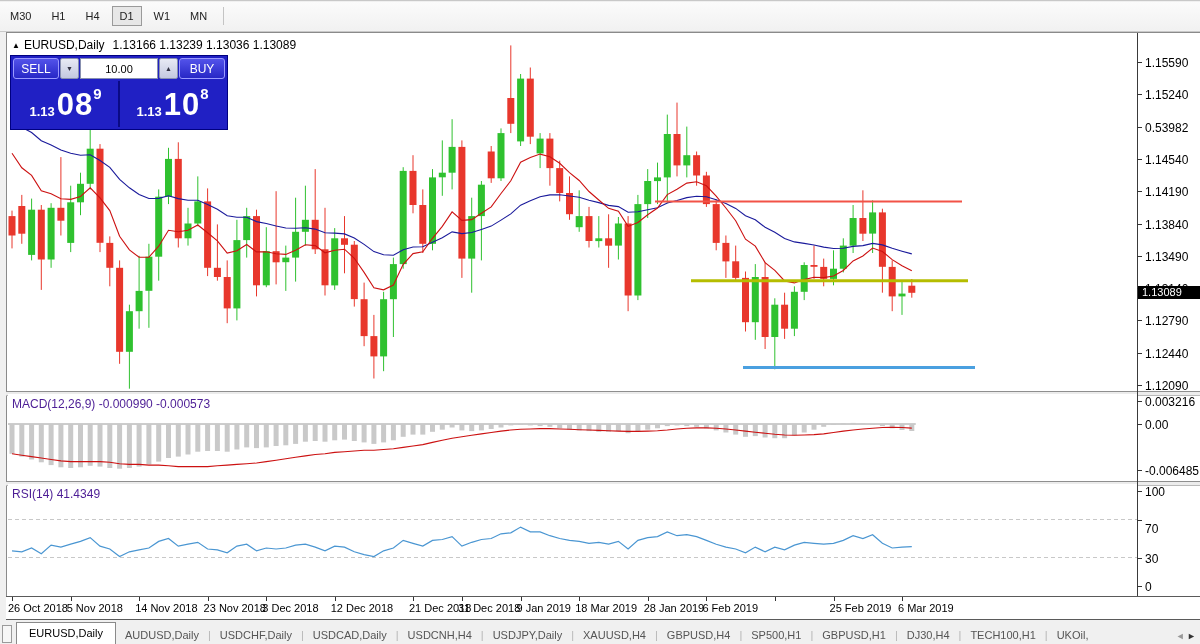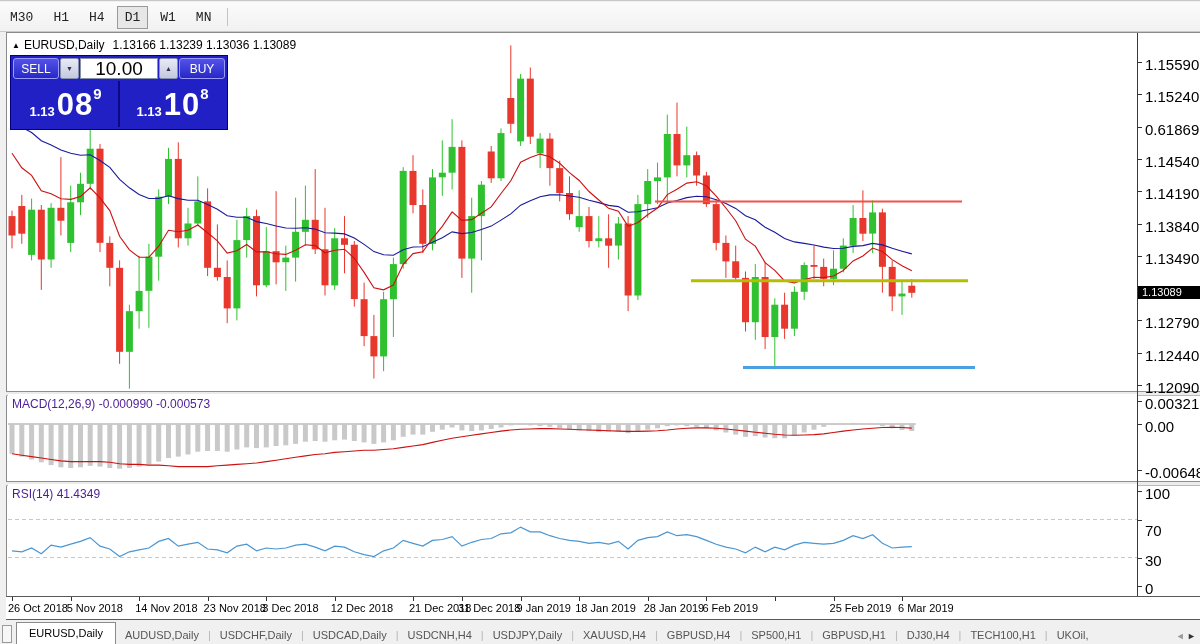--- a/index.html
+++ b/index.html
@@ -3,57 +3,57 @@
 <meta charset="utf-8">
 <style>
   html,body{margin:0;padding:0;}
   body{width:1200px;height:644px;overflow:hidden;background:#f0f0f0;
        font-family:"Liberation Sans",sans-serif;}
   #root{position:relative;width:1200px;height:644px;background:#f0f0f0;border-top:1px solid #c8c8c8;}
 
   
   #toolbar{position:absolute;left:0;top:1px;width:1200px;height:29px;
            background:linear-gradient(#fbfbfb,#f1f1f1);border-bottom:1px solid #c9c9c9;}
-  .tf-btn{display:inline-block;margin:4px 2px 0 2px;padding:3px 7px 3px 7px;font-size:13px;color:#222;
-          border:1px solid transparent;cursor:default;font-family:Liberation Mono, monospace;}
+  .tf-btn{display:inline-block;margin:4px 2px 0 2px;padding:3px 7px 3px 7px;font-size:11px;color:#222;
+          border:1px solid transparent;cursor:default;}
   .tf-btn.active{background:#e7e7e7;border:1px solid #9a9a9a;}
   .tb-sep{display:inline-block;width:1px;height:18px;background:#c4c4c4;margin:0 6px;vertical-align:middle;}
 
   
   #frame{position:absolute;left:6px;top:31px;width:1194px;height:587px;background:#ffffff;
          border-left:1px solid #8a8a8a;border-top:1px solid #8a8a8a;}
   .panel-svg{position:absolute;background:#fff;}
   #axis-vline{position:absolute;left:1137px;top:32px;width:1px;height:563px;background:#3a3a3a;}
   .splitter{position:absolute;left:6px;width:1194px;height:3px;background:#ececec;
             border-top:1px solid #8f8f8f;border-bottom:1px solid #b9b9b9;}
   #date-axis{position:absolute;left:6px;top:595px;width:1196px;height:22px;background:#fff;
              border-top:1px solid #5a5a5a;border-bottom:1px solid #5a5a5a;}
   .date-label{position:absolute;top:5px;font-size:11px;color:#000;white-space:nowrap;}
   .date-tick{position:absolute;top:0;width:1px;height:4px;background:#333;}
-  .ax-label{position:absolute;left:1145px;font-size:15px;color:#000;white-space:nowrap;}
+  .ax-label{position:absolute;left:1145px;font-size:12px;color:#000;white-space:nowrap;}
   .ax-tick{position:absolute;left:1137px;width:5px;height:1px;background:#333;}
   #price-tag{position:absolute;left:1138px;width:58px;height:13px;background:#000;color:#fff;
              font-size:11px;line-height:13px;padding-left:4px;}
 
   
   #chart-title{position:absolute;left:12px;top:37px;font-size:12px;color:#000;}
   #chart-title .tri{font-size:8px;vertical-align:1px;margin-right:4px;}
   #chart-title .ohlc{margin-left:8px;}
   .ind-label{position:absolute;left:12px;font-size:12px;color:#4c1d95;}
 
   
   #trade-panel{position:absolute;left:10px;top:54px;width:218px;background:#2020c4;
                border:1px solid #000080;box-sizing:border-box;padding:2px;}
   .tp-row1{display:flex;height:21px;}
   .tp-btn{flex:0 0 46px;background:linear-gradient(#5353ea,#2727c6);border:1px solid #9a9aff;
           border-radius:3px;color:#fff;font-size:12px;font-family:"Liberation Sans",sans-serif;
           padding:0;cursor:pointer;}
   .tp-spin{flex:0 0 19px;margin:0 1px;background:linear-gradient(#e8eaf4,#c4c9e0);
            border:1px solid #8890b0;border-radius:2px;color:#334;font-size:7px;padding:0;cursor:pointer;}
-  .tp-vol{flex:1 1 auto;background:#fff;border:1px solid #8890b0;color:#000;font-size:19px;
+  .tp-vol{flex:1 1 auto;background:#fff;border:1px solid #8890b0;color:#000;font-size:11px;
           display:flex;align-items:center;justify-content:center;}
   .tp-row2{display:flex;height:46px;margin-top:2px;}
   .tp-price{flex:1 1 50%;display:flex;align-items:center;justify-content:center;color:#fff;cursor:pointer;}
   .tp-div{width:2px;background:#0a0a85;}
   .pp{font-size:13px;font-weight:bold;align-self:flex-end;margin:0 2px 8px 0;}
   .pb{font-size:31px;font-weight:bold;line-height:1;letter-spacing:1px;}
   .ps{font-size:15px;font-weight:bold;align-self:flex-start;margin-top:4px;}
 
   
   #tabbar{position:absolute;left:0;top:620px;width:1200px;height:24px;background:#f0f0f0;
@@ -373,21 +373,21 @@
       <polyline points="4.0,66.8 13.8,67.8 23.6,64.0 33.3,69.7 43.1,61.1 52.9,63.1 62.7,60.2 72.5,57.4 82.2,53.6 92.0,62.1 101.8,65.0 111.6,72.5 121.4,67.8 131.1,65.9 140.9,64.0 150.7,57.4 160.5,54.5 170.3,62.1 180.0,60.2 189.8,58.3 199.6,65.0 209.4,65.9 219.2,68.8 228.9,62.1 238.7,60.2 248.5,66.8 258.3,64.0 268.1,65.0 277.8,64.0 287.6,61.1 297.4,60.2 307.2,63.1 317.0,66.8 326.7,62.1 336.5,63.1 346.3,67.8 356.1,70.7 365.9,72.5 375.6,66.8 385.4,64.0 395.2,56.4 405.0,59.3 414.8,62.1 424.5,56.4 434.3,55.5 444.1,52.6 453.9,62.1 463.7,58.3 473.4,55.5 483.2,54.5 493.0,49.8 502.8,48.8 512.6,43.1 522.3,47.9 532.1,47.9 541.9,51.7 551.7,54.5 561.5,56.4 571.2,57.4 581.0,59.3 590.8,58.3 600.6,60.2 610.4,57.4 620.1,65.0 629.9,56.4 639.7,53.6 649.5,52.6 659.3,47.9 669.0,51.7 678.8,50.7 688.6,52.6 698.4,56.4 708.2,60.2 717.9,63.1 727.7,65.0 737.5,68.8 747.3,63.1 757.1,67.8 766.8,63.1 776.6,65.9 786.4,61.1 796.2,58.3 806.0,59.3 815.7,60.2 825.5,59.3 835.3,56.4 845.1,51.7 854.9,54.5 864.6,50.7 874.4,59.3 884.2,64.0 894.0,63.1 903.8,62.6" fill="none" stroke="#4a96d2" stroke-width="1.2"></polyline>
     </svg>
 
   <div id="axis-vline"></div>
   <div id="axis-labels">
       <div class="ax-tick" style="top: 61px;"></div>
       <div class="ax-label" style="top: 55px;">1.15590</div>
       <div class="ax-tick" style="top: 93px;"></div>
       <div class="ax-label" style="top: 87px;">1.15240</div>
       <div class="ax-tick" style="top: 126px;"></div>
-      <div class="ax-label" style="top: 120px;">0.61869</div>
+      <div class="ax-label" style="top: 120px;">0.53982</div>
       <div class="ax-tick" style="top: 158px;"></div>
       <div class="ax-label" style="top: 152px;">1.14540</div>
       <div class="ax-tick" style="top: 190px;"></div>
       <div class="ax-label" style="top: 184px;">1.14190</div>
       <div class="ax-tick" style="top: 223px;"></div>
       <div class="ax-label" style="top: 217px;">1.13840</div>
       <div class="ax-tick" style="top: 255px;"></div>
       <div class="ax-label" style="top: 249px;">1.13490</div>
       <div class="ax-tick" style="top: 287px;"></div>
       <div class="ax-label" style="top: 281px;">1.13140</div>
@@ -425,21 +425,21 @@
       <div class="date-label" style="left: 256.28px;">3 Dec 2018</div>
       <div class="date-tick" style="left: 328.74px;"></div>
       <div class="date-label" style="left: 324.74px;">12 Dec 2018</div>
       <div class="date-tick" style="left: 406.98px;"></div>
       <div class="date-label" style="left: 402.98px;">21 Dec 2018</div>
       <div class="date-tick" style="left: 455.88px;"></div>
       <div class="date-label" style="left: 451.88px;">31 Dec 2018</div>
       <div class="date-tick" style="left: 514.56px;"></div>
       <div class="date-label" style="left: 510.56px;">9 Jan 2019</div>
       <div class="date-tick" style="left: 573.24px;"></div>
-      <div class="date-label" style="left: 569.24px;">18 Jan 2019</div>
+      <div class="date-label" style="left: 569.24px;">18 Mar 2019</div>
       <div class="date-tick" style="left: 641.7px;"></div>
       <div class="date-label" style="left: 637.7px;">28 Jan 2019</div>
       <div class="date-tick" style="left: 700.38px;"></div>
       <div class="date-label" style="left: 696.38px;">6 Feb 2019</div>
       <div class="date-tick" style="left: 768.84px;"></div>
       <div class="date-label" style="left: 764.84px; margin-top: 28px;">15 Feb 2019</div>
       <div class="date-tick" style="left: 827.52px;"></div>
       <div class="date-label" style="left: 823.52px;">25 Feb 2019</div>
       <div class="date-tick" style="left: 895.98px;"></div>
       <div class="date-label" style="left: 891.98px;">6 Mar 2019</div>

